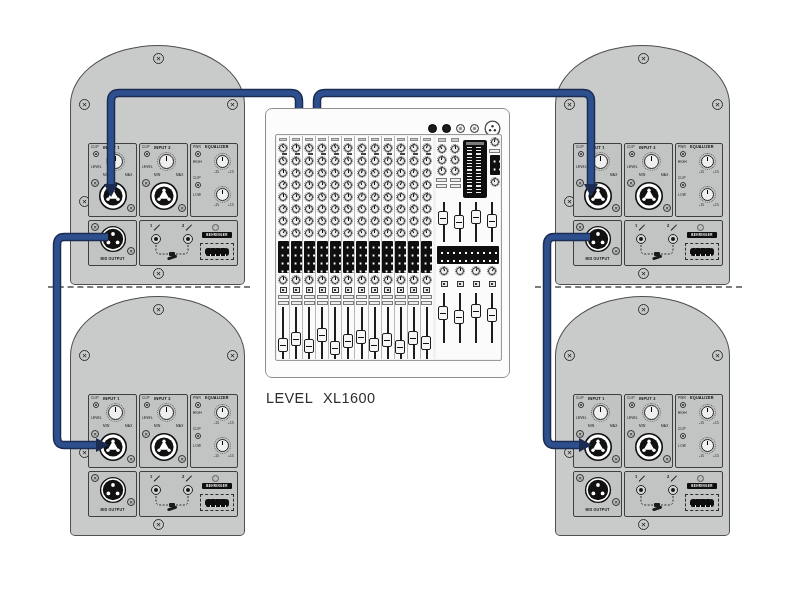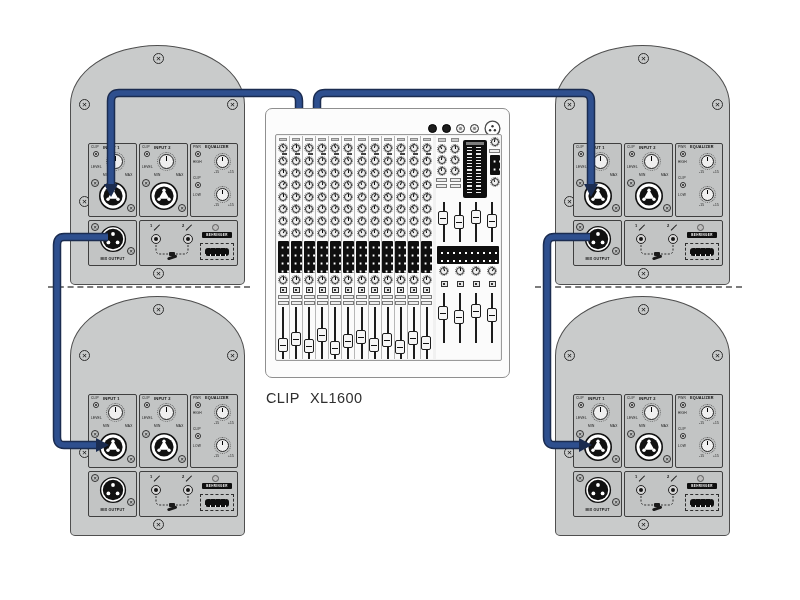--- a/index.html
+++ b/index.html
@@ -905,15 +905,15 @@
               <div class="fhandle" style="top: 11px;"></div>
             </div>
             <div class="fader main">
               <div class="ftrack"></div>
               <div class="fhandle" style="top: 15px;"></div>
             </div>
           </div>
         </div>
     </div>
   </div>
-  <div id="mixer-label">CLIP XL1600</div>
+  <div id="mixer-label">LEVEL XL1600</div>
 
 </div>
 
 </body></html>

